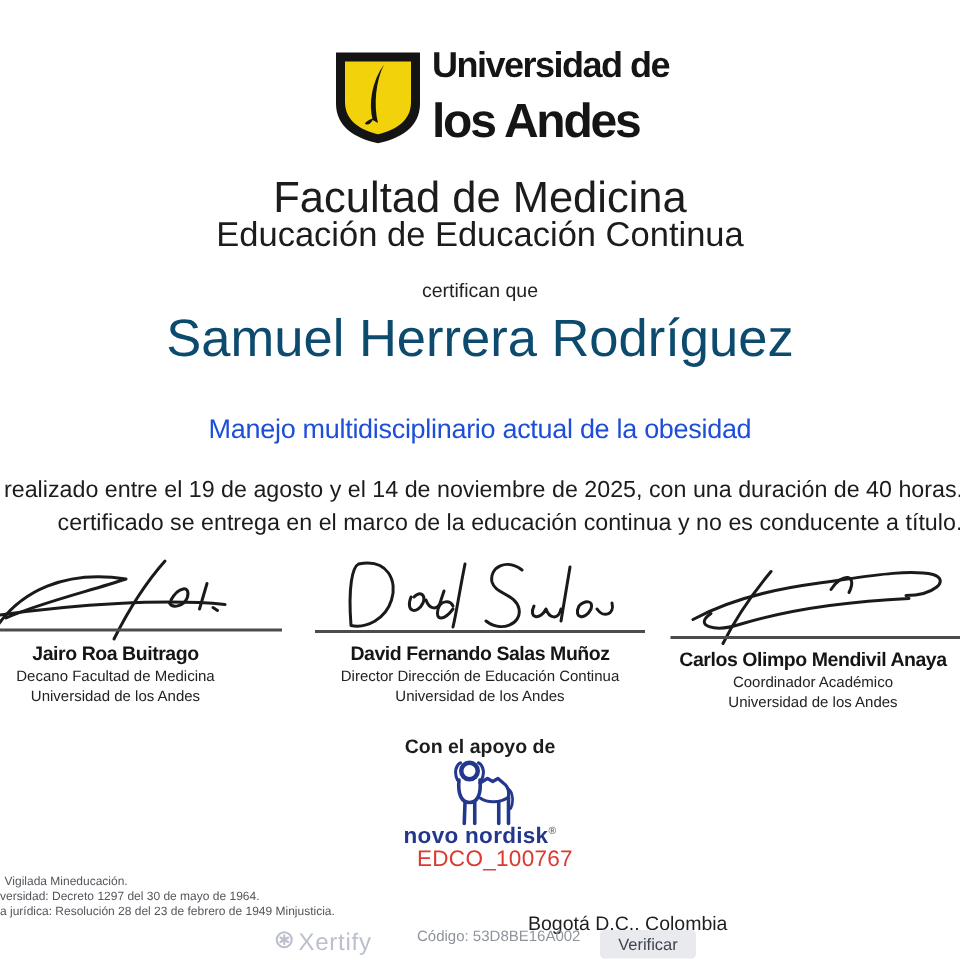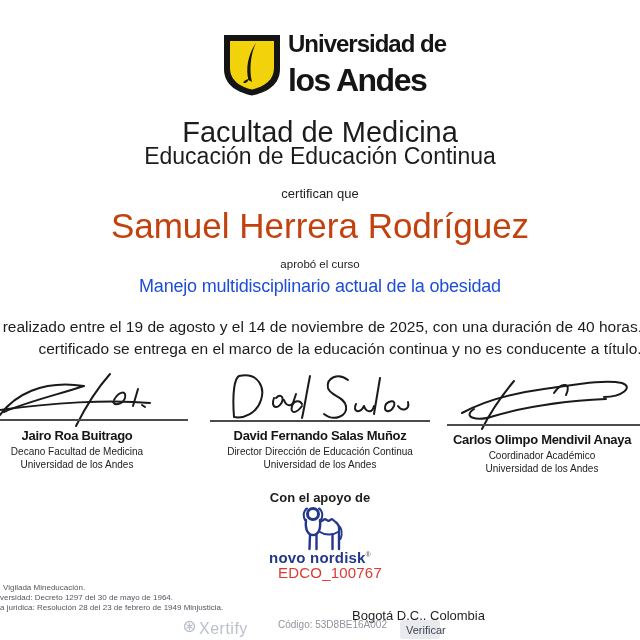--- a/index.html
+++ b/index.html
@@ -8,21 +8,21 @@
   .abs{position:absolute;}
   .ctr{left:0;width:640px;text-align:center;}
   
   .logo-text{line-height:1;color:#151515;font-weight:bold;letter-spacing:-1px;}
   .logo-l1{font-size:24px;}
   .logo-l2{font-size:32px;letter-spacing:-1.5px;margin-top:8px;}
   
   .faculty{top:116px;font-size:29px;color:#1c1c1c;}
   .direction{top:143px;font-size:23px;color:#1c1c1c;}
   .certify{top:186px;font-size:13px;color:#222;}
-  .rname{top:206px;font-size:35px;color:#c2410c;}
+  .rname{top:206px;font-size:35px;color:#0c4a6e;}
   .approved{top:258px;font-size:11.5px;color:#222;}
   .course{top:276px;font-size:18px;color:#1d4ed8;letter-spacing:-0.2px;}
   
   .para{top:316px;left:50%;transform:translateX(-50%);width:max-content;text-align:center;}
   .para div{white-space:nowrap;font-size:15.5px;line-height:22px;color:#1c1c1c;}
   
   .sig-rule{height:2px;background:#4c4c4c;}
   .sig-col{text-align:center;}
   .sig-name{font-size:13px;font-weight:bold;letter-spacing:-0.3px;color:#151515;margin-bottom:3px;}
   .sig-role{font-size:10px;color:#222;line-height:12.5px;}
@@ -30,21 +30,21 @@
   
   .support-label{top:490px;font-size:13px;font-weight:bold;color:#1c1c1c;}
   .novo-text{top:549px;font-size:15px;font-weight:bold;color:#23388D;letter-spacing:0.2px;}
   .novo-text sup{font-size:7px;color:#6b7280;}
   
   .legal{font-size:8px;color:#53565c;white-space:nowrap;line-height:10px;}
   .watermark{top:620px;left:183px;font-size:16px;color:#bcc0cc;letter-spacing:0.5px;display:flex;gap:3px;}
   .cert-id{top:564px;left:278px;font-size:15px;color:#DC3A31;letter-spacing:0.2px;}
   .location{top:608px;left:352px;font-size:13px;color:#1f1f1f;}
   .code{top:619px;left:278px;font-size:10px;color:#8f949c;}
-  .verify-btn{top:620px;left:400px;width:40px;height:19px;background:#e8eaee;border:none;border-radius:3px;
+  .verify-btn{top:620px;left:400px;width:64px;height:19px;background:#e8eaee;border:none;border-radius:3px;
     font-family:"Liberation Sans",sans-serif;font-size:11px;color:#3f4450;text-align:center;line-height:19px;cursor:pointer;}
 </style>
 </head>
 <body>
 
 <div id="cert">
 
   <svg class="abs" style="left:222px;top:33px;" width="60" height="64" viewBox="0 0 60 64">
     <path d="M2,2 H58 V36 C58,52 44.5,59.5 30,62.5 C15.5,59.5 2,52 2,36 Z" fill="#141414"></path>
     <path d="M8,8 H52 V35 C52,48 41,54 30,56.5 C19,54 8,48 8,35 Z" fill="#F2D30B"></path>
@@ -53,21 +53,20 @@
   </svg>
   <div class="abs logo-text" style="left:288px;top:32px;">
     <div class="logo-l1">Universidad de</div>
     <div class="logo-l2">los Andes</div>
   </div>
 
   <div class="abs ctr faculty">Facultad de Medicina</div>
   <div class="abs ctr direction">Educación de Educación Continua</div>
   <div class="abs ctr certify">certifican que</div>
   <div class="abs ctr rname">Samuel Herrera Rodríguez</div>
-  <div class="abs ctr approved">aprobó el curso</div>
   <div class="abs ctr course">Manejo multidisciplinario actual de la obesidad</div>
 
   <div class="abs para">
     <div>realizado entre el 19 de agosto y el 14 de noviembre de 2025, con una duración de 40 horas. Este</div>
     <div>certificado se entrega en el marco de la educación continua y no es conducente a título.</div>
   </div>
 
   <svg class="abs sig" style="left:-12px;top:372px;" width="212" height="56" viewBox="0 0 212 56">
     <path d="M6,52 C24,20 58,8 96,14 C72,22 38,30 16,40"></path>
     <path d="M12,38 C62,31 122,27 162,31"></path>

